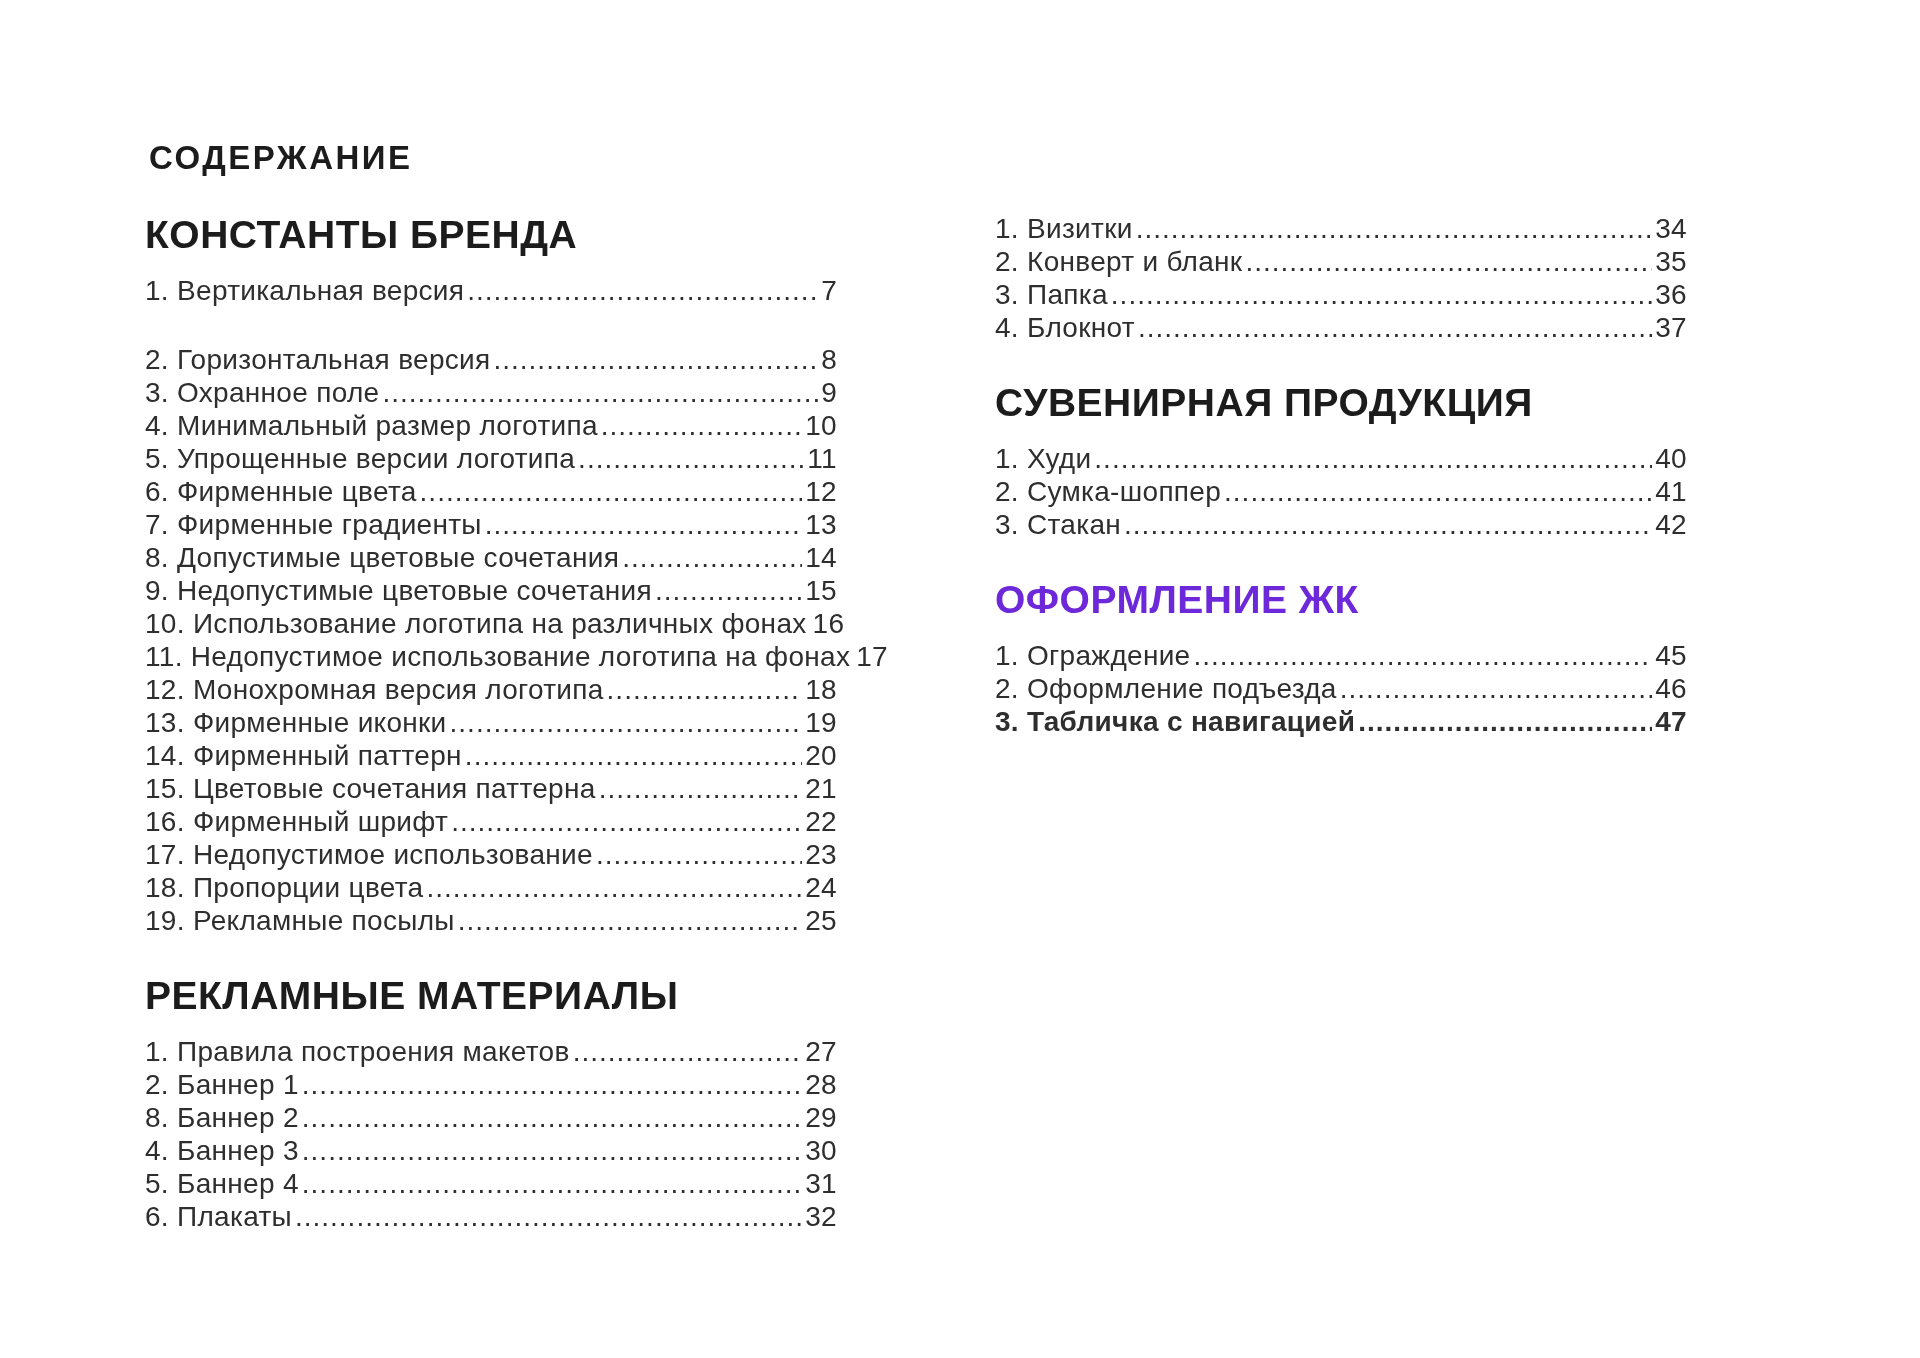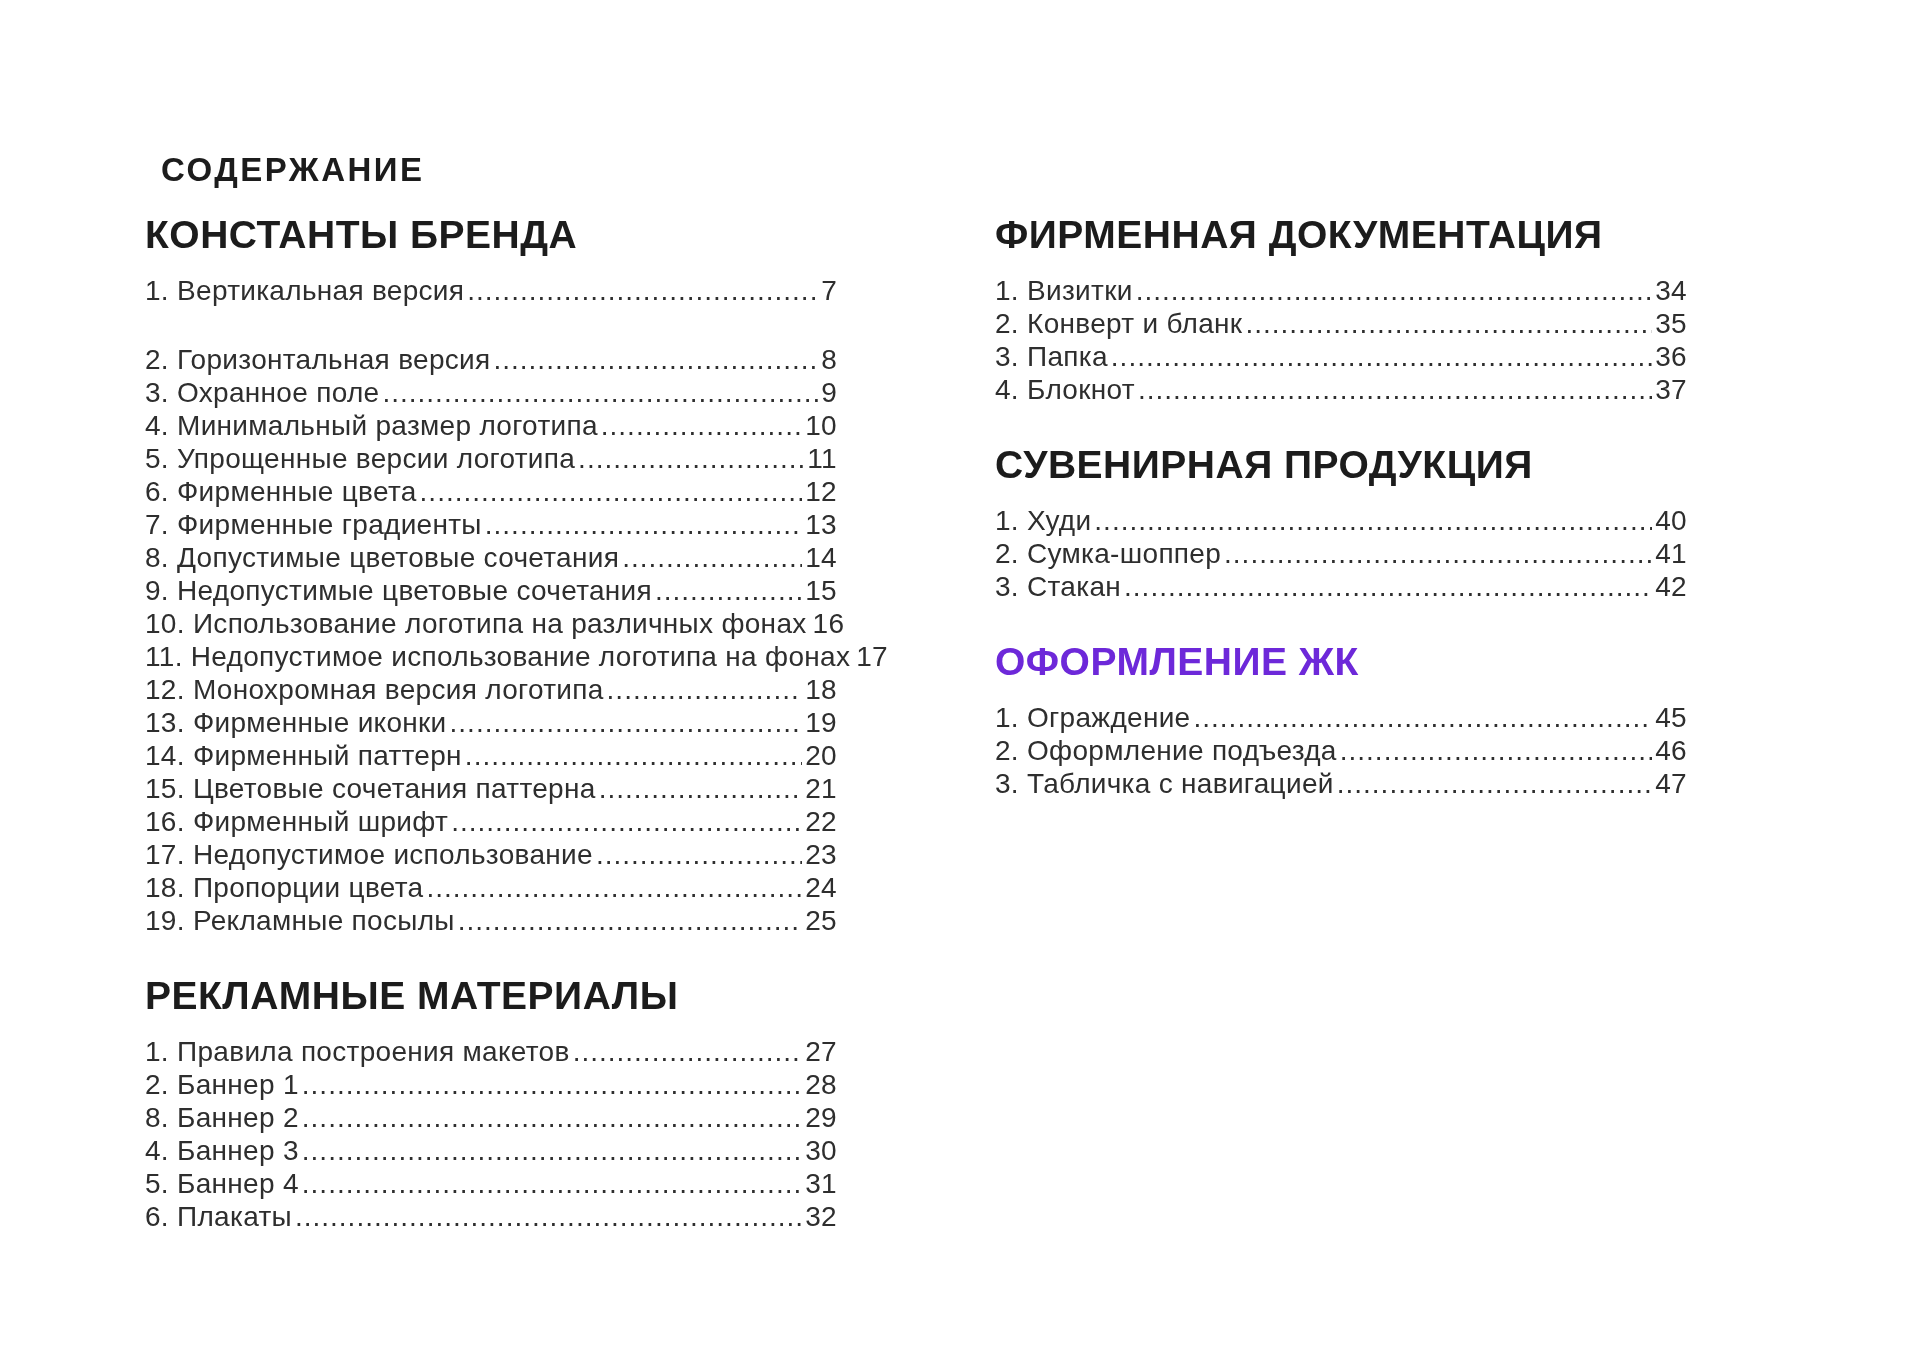--- a/index.html
+++ b/index.html
@@ -17,21 +17,21 @@
   .page {
     position: relative;
     width: 1920px;
     height: 1358px;
     background: #ffffff;
   }
   .doc-title {
     position: absolute;
     left: 145px;
     top: 134px;
-    margin: 16px;
+    margin: 4px;
     font-size: 33px;
     line-height: 40px;
     font-weight: 700;
     letter-spacing: 2.5px;
     color: #1c1c1c;
   }
   .col {
     position: absolute;
     top: 212px;
     width: 692px;
@@ -244,21 +244,20 @@
     <span class="toc-label">6. Плакаты</span>
     <span class="toc-dots" aria-hidden="true">....................................................................................................................................................................................................................................................................</span>
     <span class="toc-page">32</span>
   </li>
 </ul>
   </section>
 </div>
 
   <div class="col col-right">
   <section class="toc-section">
-    <h2 class="section-title" style="color: rgb(28, 28, 28);">ФИРМЕННАЯ ДОКУМЕНТАЦИЯ</h2>
     <ul class="toc-list">
   <li class="toc-item" style="color: rgb(46, 46, 46);">
     <span class="toc-label">1. Визитки</span>
     <span class="toc-dots" aria-hidden="true">....................................................................................................................................................................................................................................................................</span>
     <span class="toc-page">34</span>
   </li>
 
   <li class="toc-item" style="color: rgb(46, 46, 46);">
     <span class="toc-label">2. Конверт и бланк</span>
     <span class="toc-dots" aria-hidden="true">....................................................................................................................................................................................................................................................................</span>
@@ -310,21 +309,21 @@
     <span class="toc-dots" aria-hidden="true">....................................................................................................................................................................................................................................................................</span>
     <span class="toc-page">45</span>
   </li>
 
   <li class="toc-item" style="color: rgb(46, 46, 46);">
     <span class="toc-label">2. Оформление подъезда</span>
     <span class="toc-dots" aria-hidden="true">....................................................................................................................................................................................................................................................................</span>
     <span class="toc-page">46</span>
   </li>
 
-  <li class="toc-item" style="color: rgb(46, 46, 46);">
+  <li class="toc-item" style="color: rgb(46, 46, 46); font-weight: bold;">
     <span class="toc-label">3. Табличка с навигацией</span>
     <span class="toc-dots" aria-hidden="true">....................................................................................................................................................................................................................................................................</span>
     <span class="toc-page">47</span>
   </li>
 </ul>
   </section>
 </div>
 </div>
 
 </body></html>

